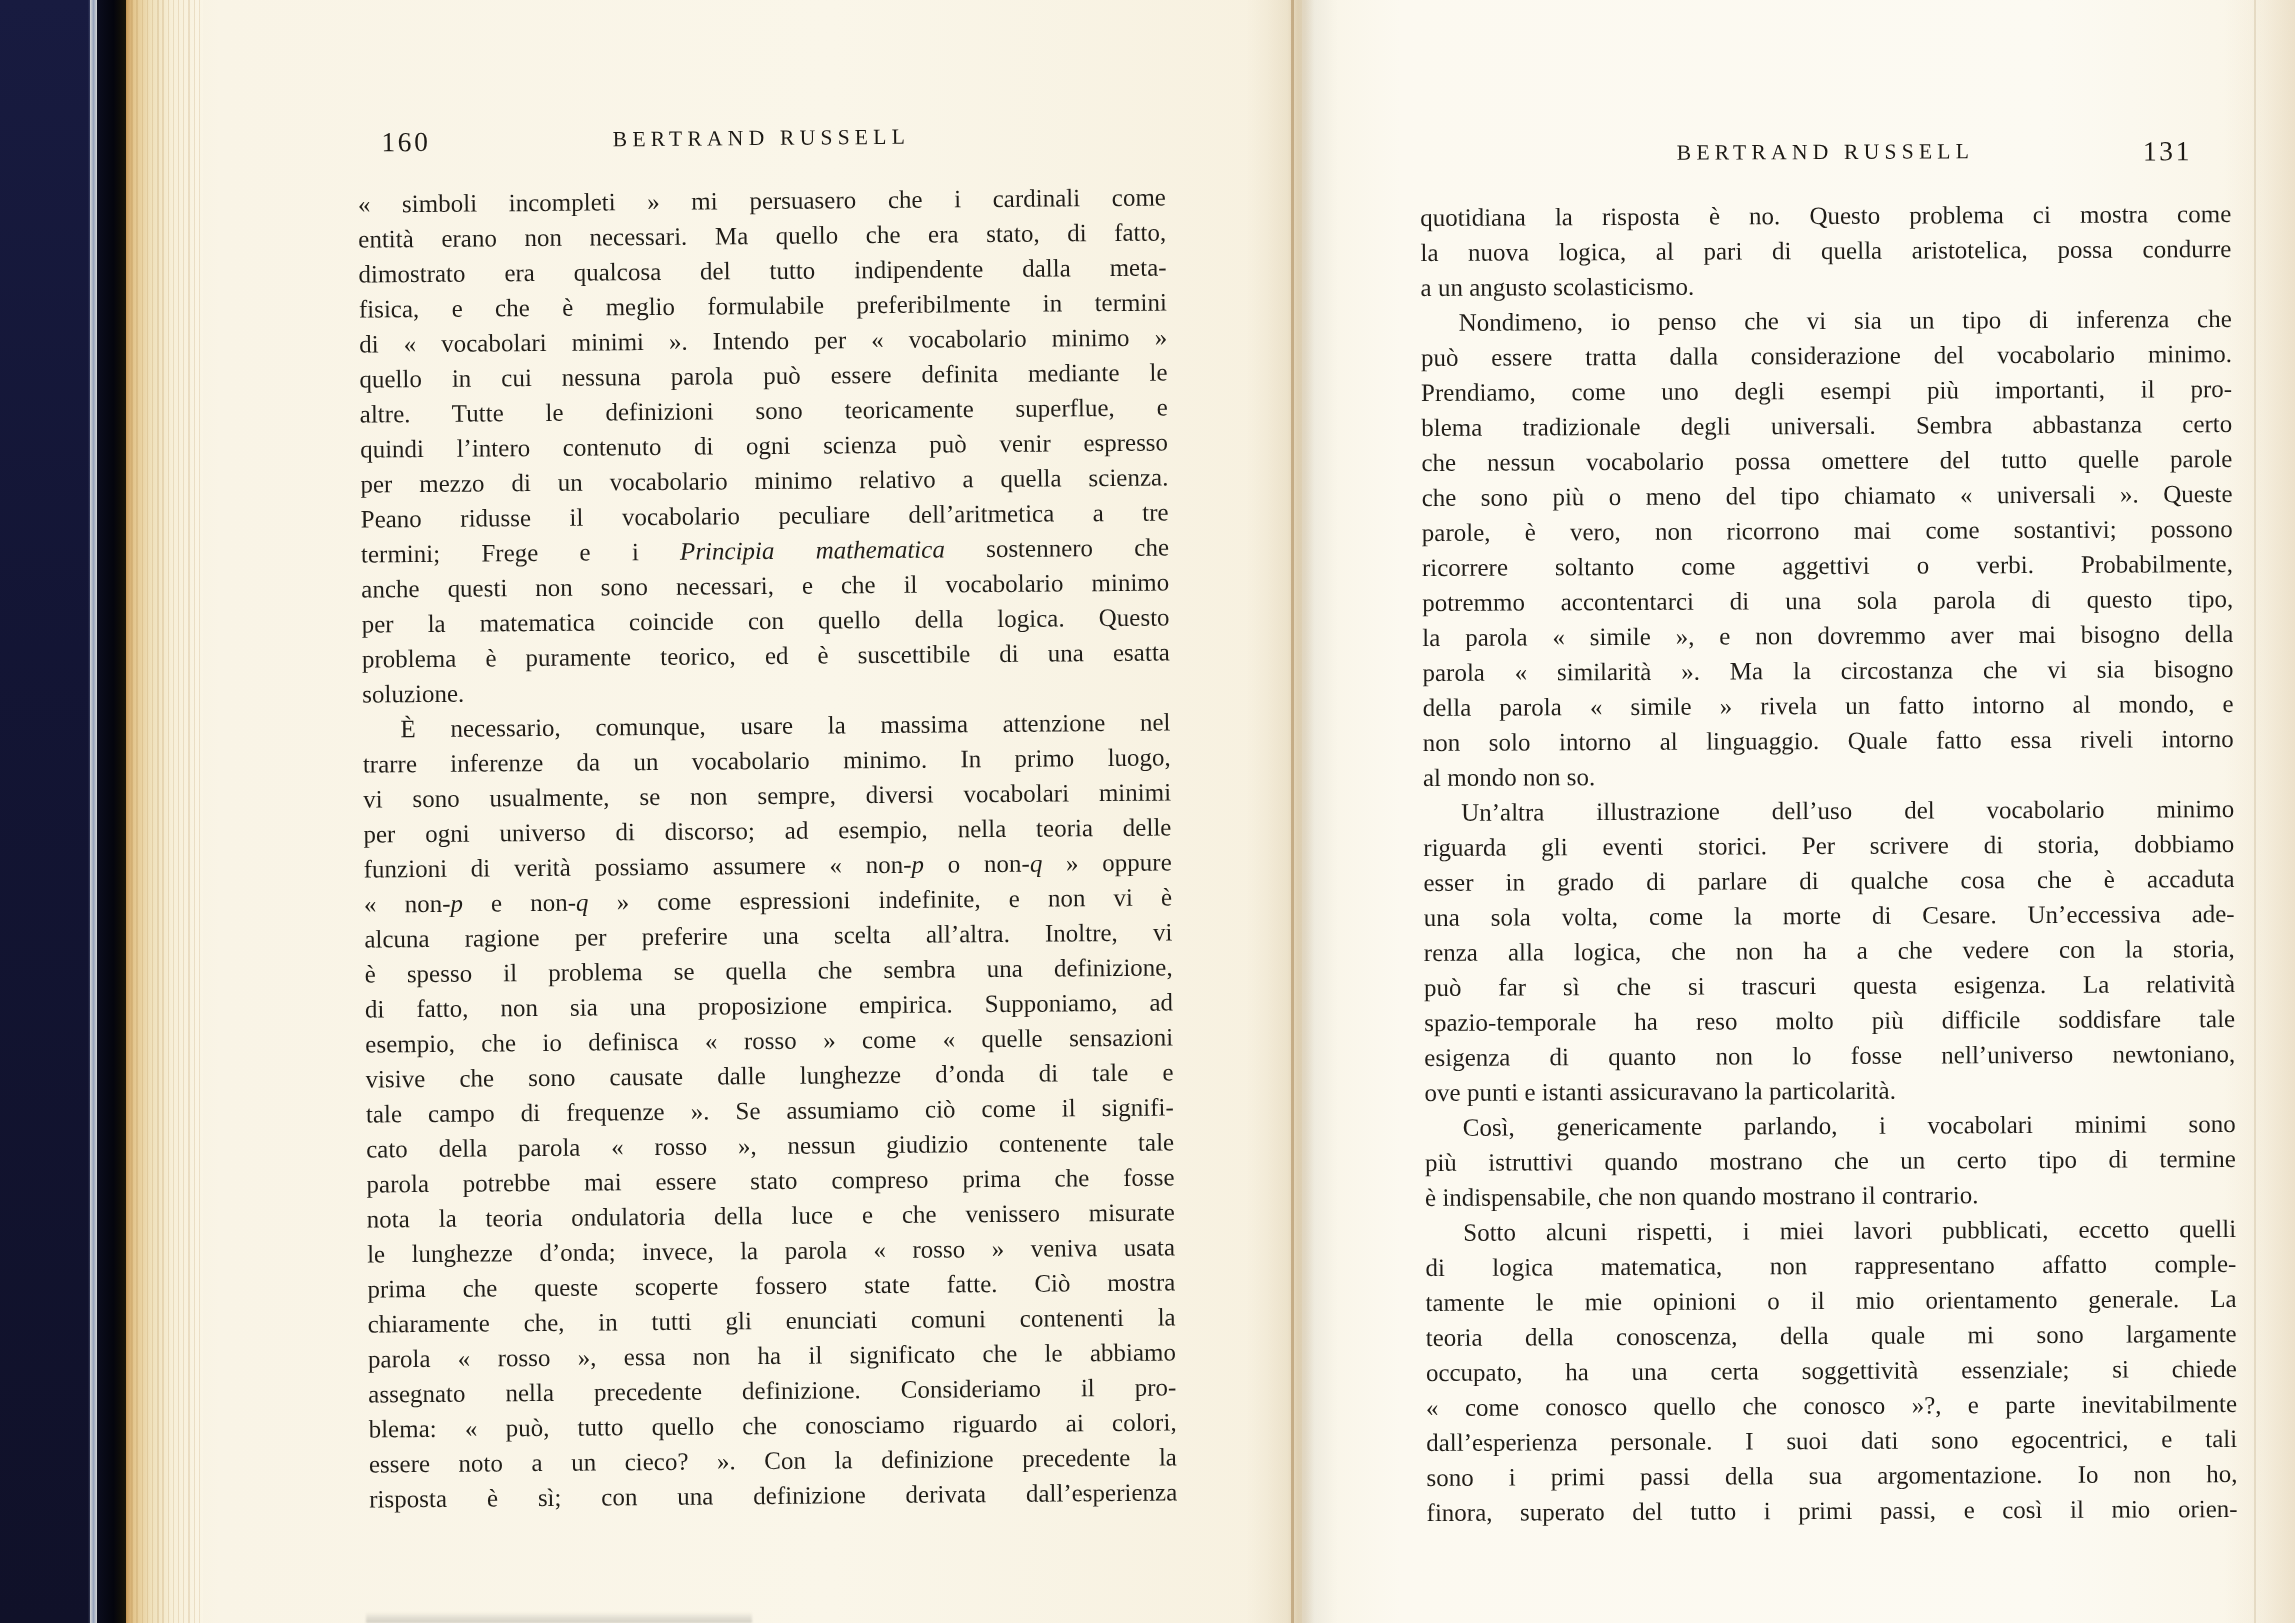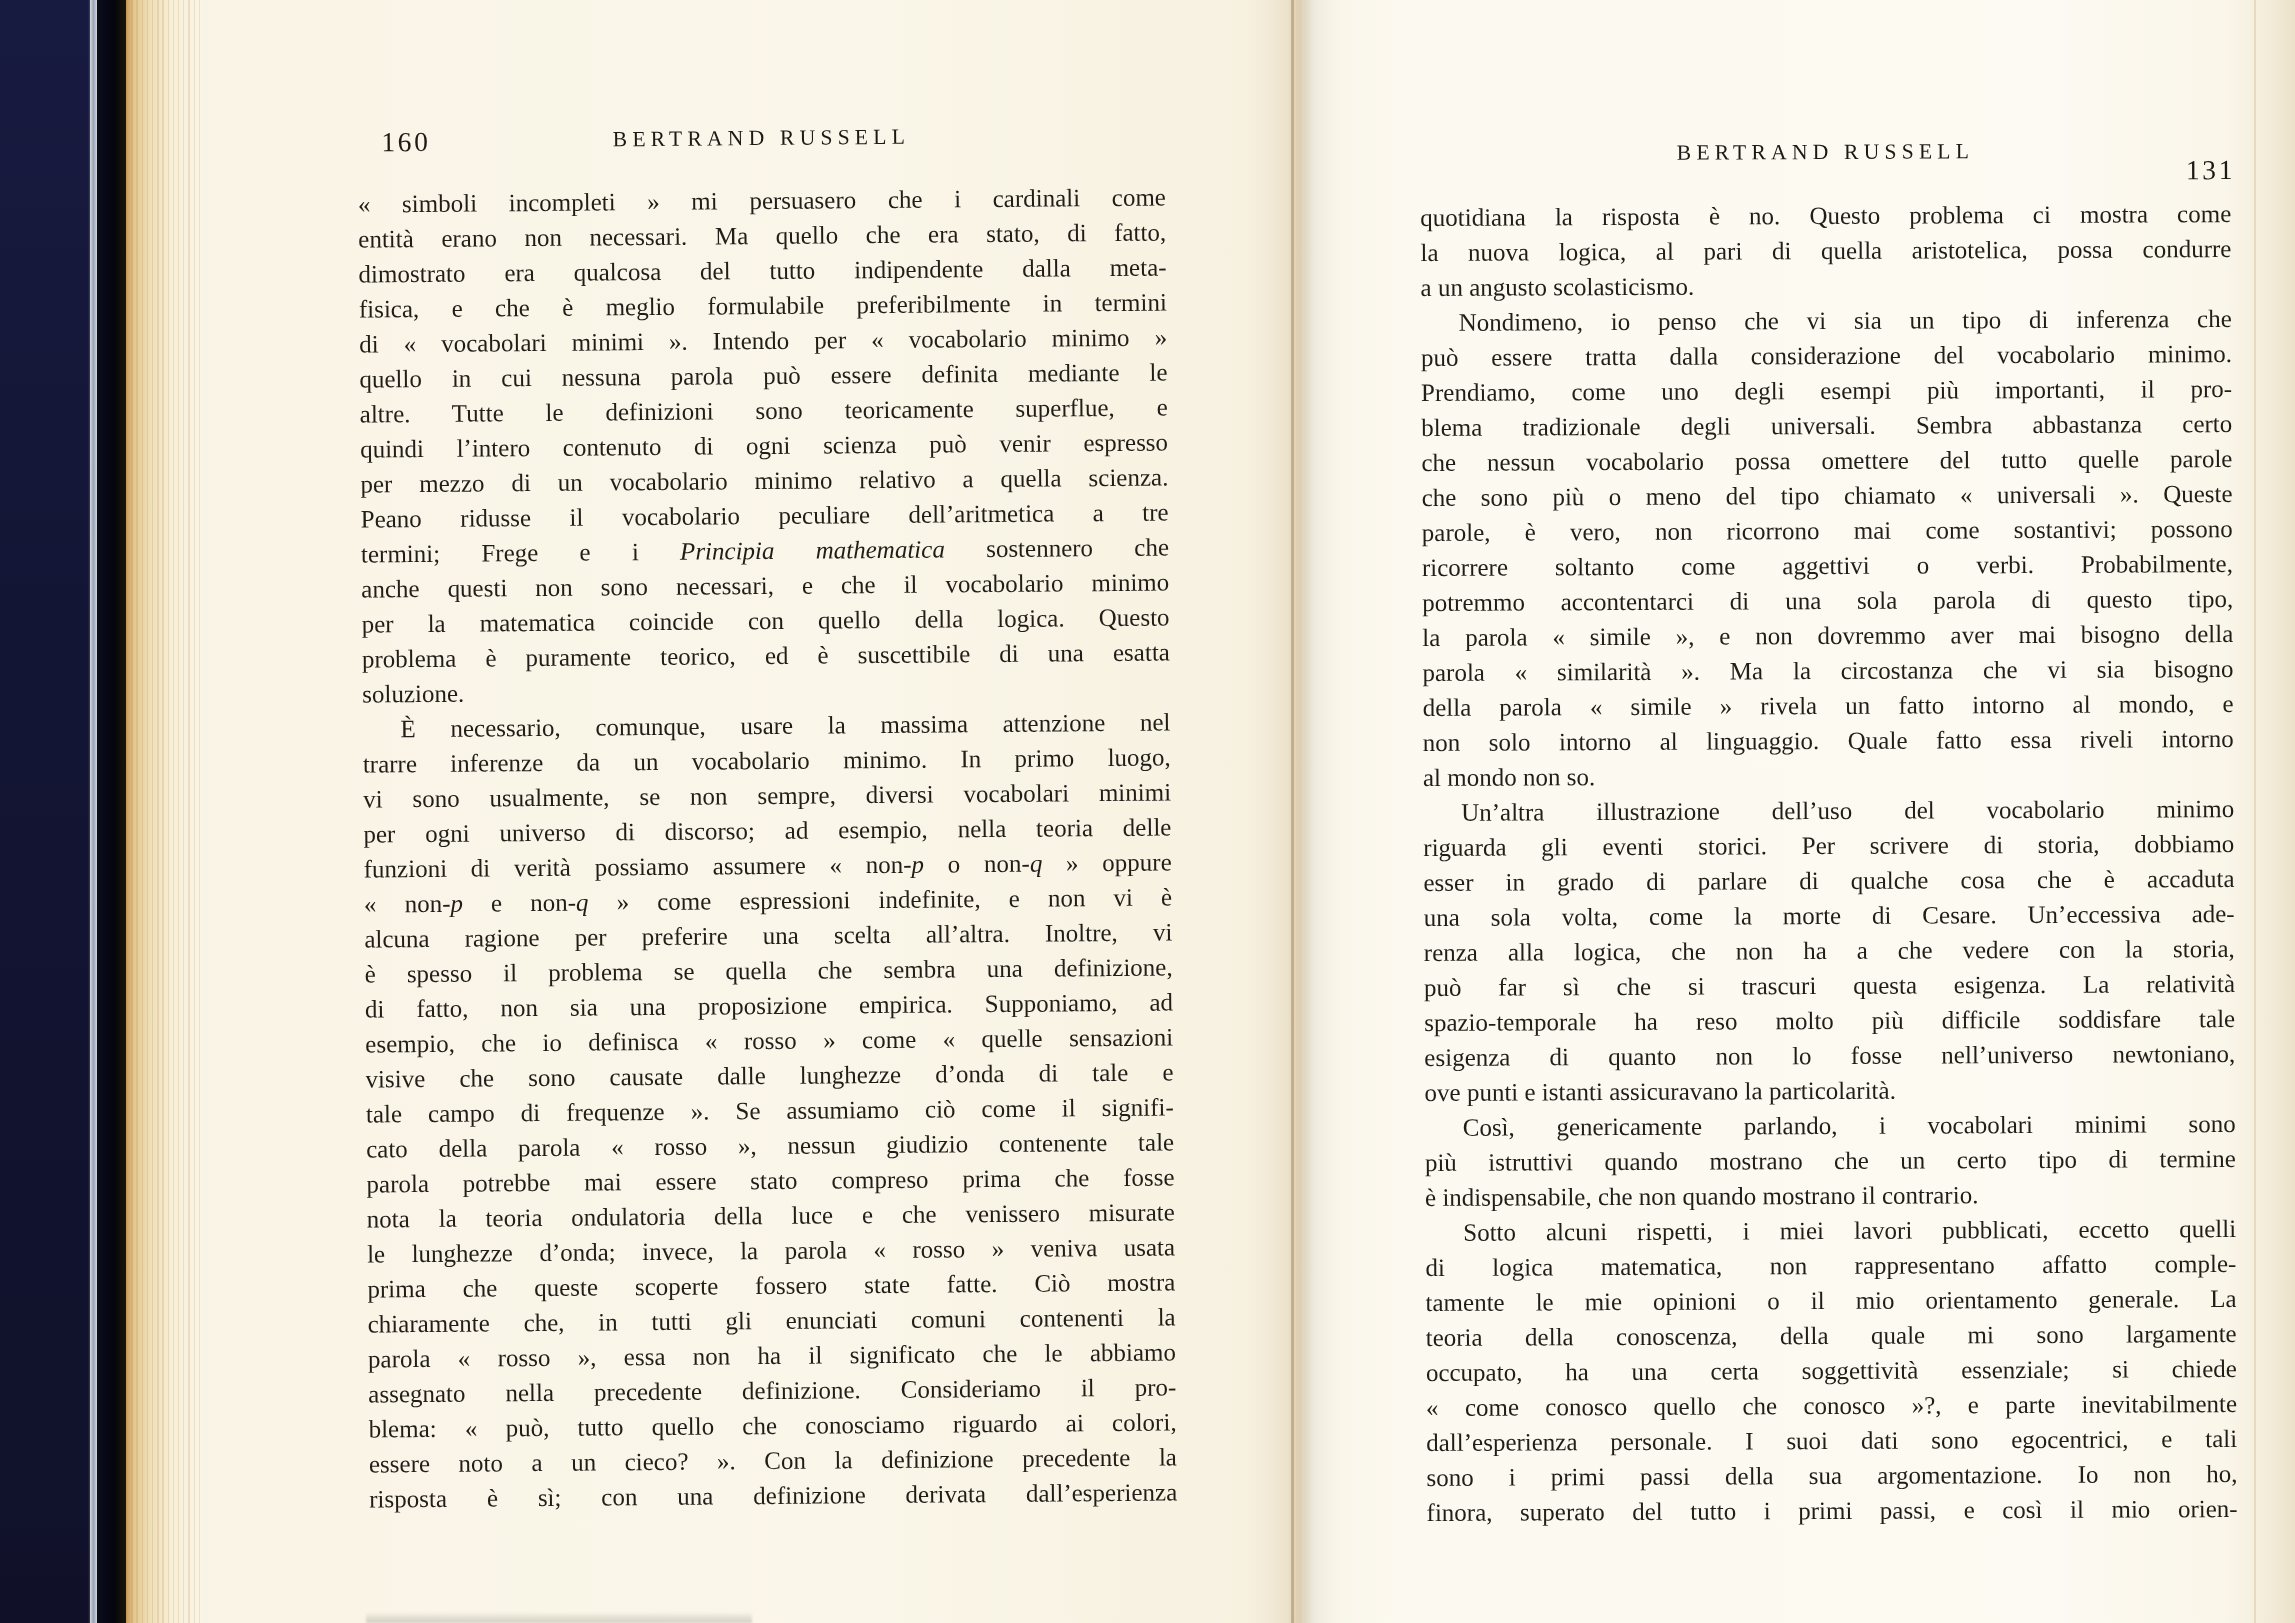--- a/index.html
+++ b/index.html
@@ -75,21 +75,21 @@
     white-space:nowrap;
   }
   .pagenum{
     position:absolute;
     font-size:27.5px;letter-spacing:2.6px;color:#1d1a15;
     white-space:nowrap;
   }
   .head-left{left:363px;width:808px;top:126px;}
   .num-left{left:387px;top:123px;}
   .head-right{left:1423px;width:811px;top:140px;}
-  .num-right{left:2146px;width:92px;top:137px;text-align:right;margin-top:19px;}
+  .num-right{left:2146px;width:92px;top:137px;}
 
   .body-col{
     position:absolute;
     font-size:25px;
     line-height:35px;
   }
   .body-left{left:363px;top:183px;width:808px;}
   .body-right{left:1423px;top:198px;width:811px;}
 
   .line{

